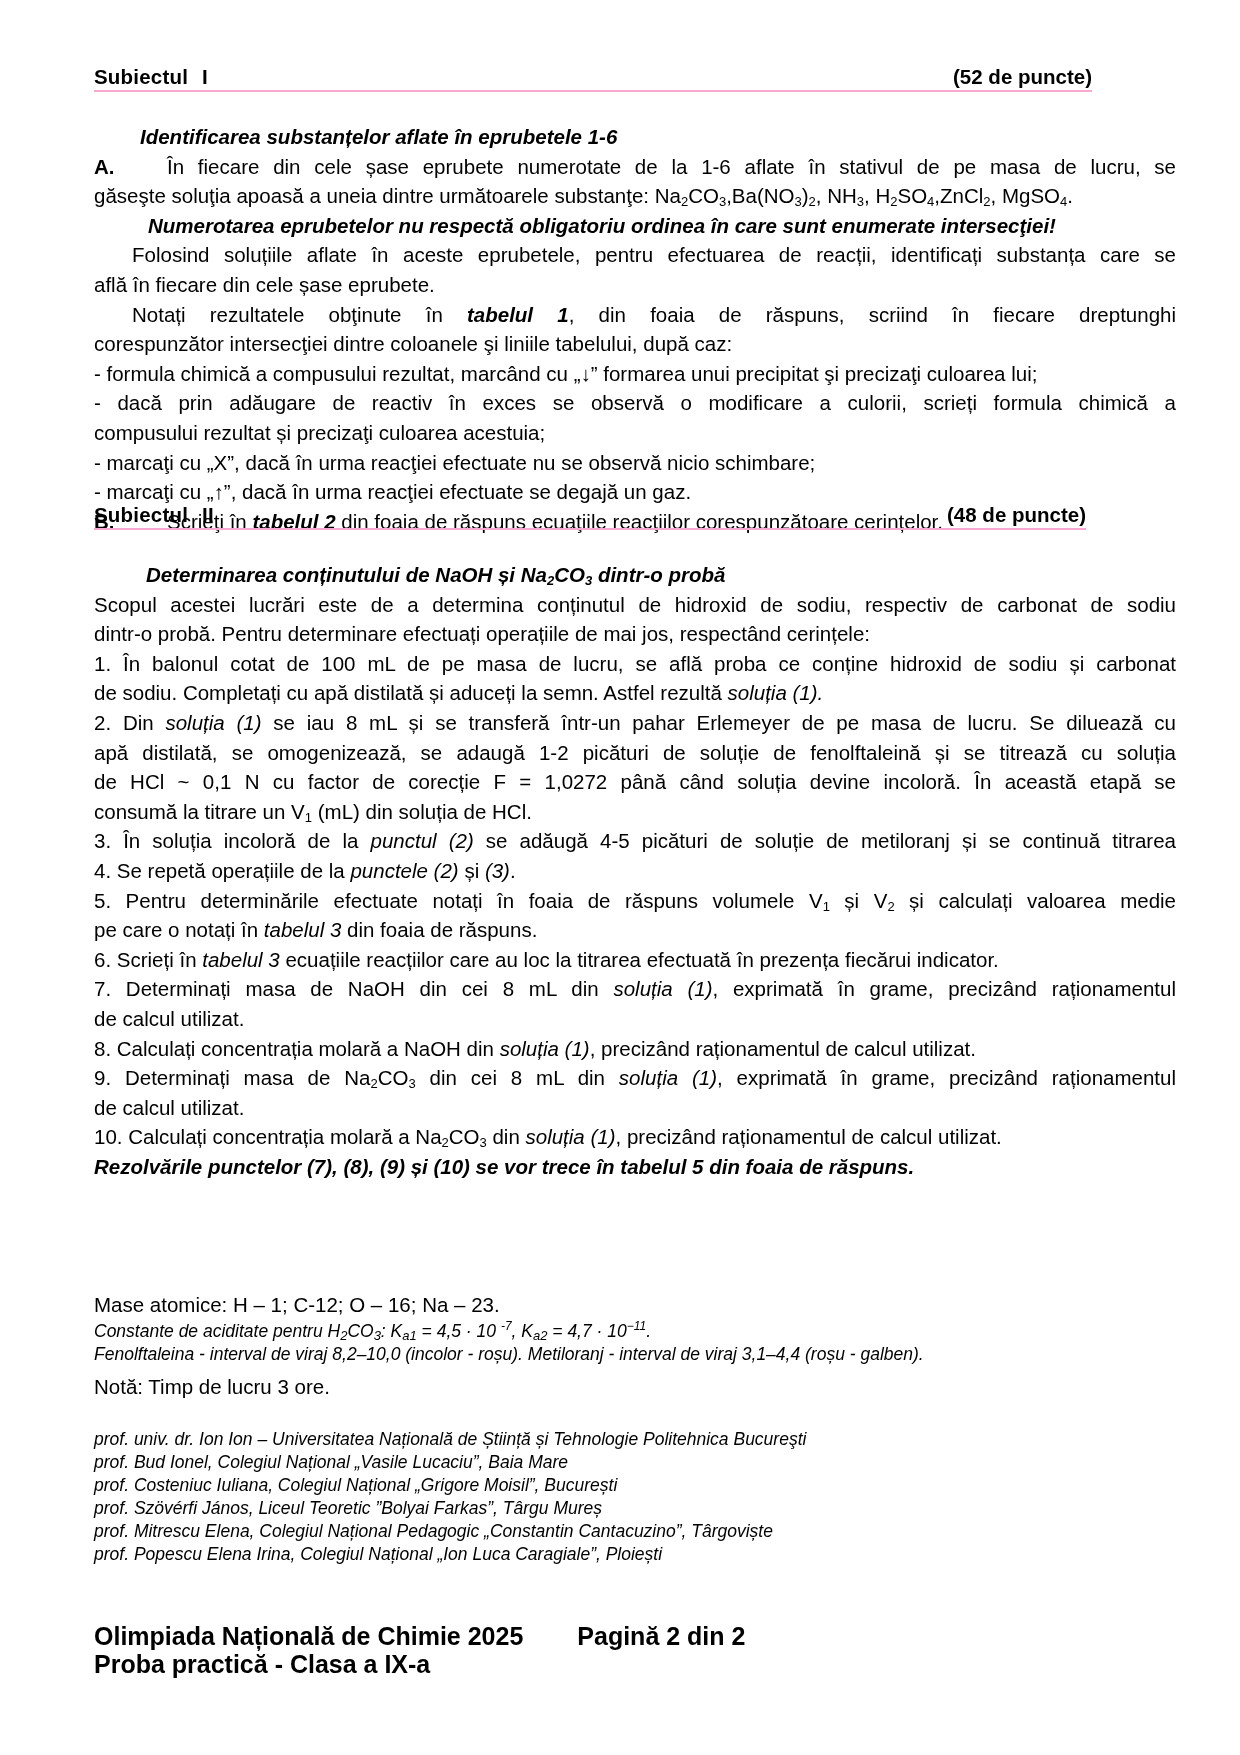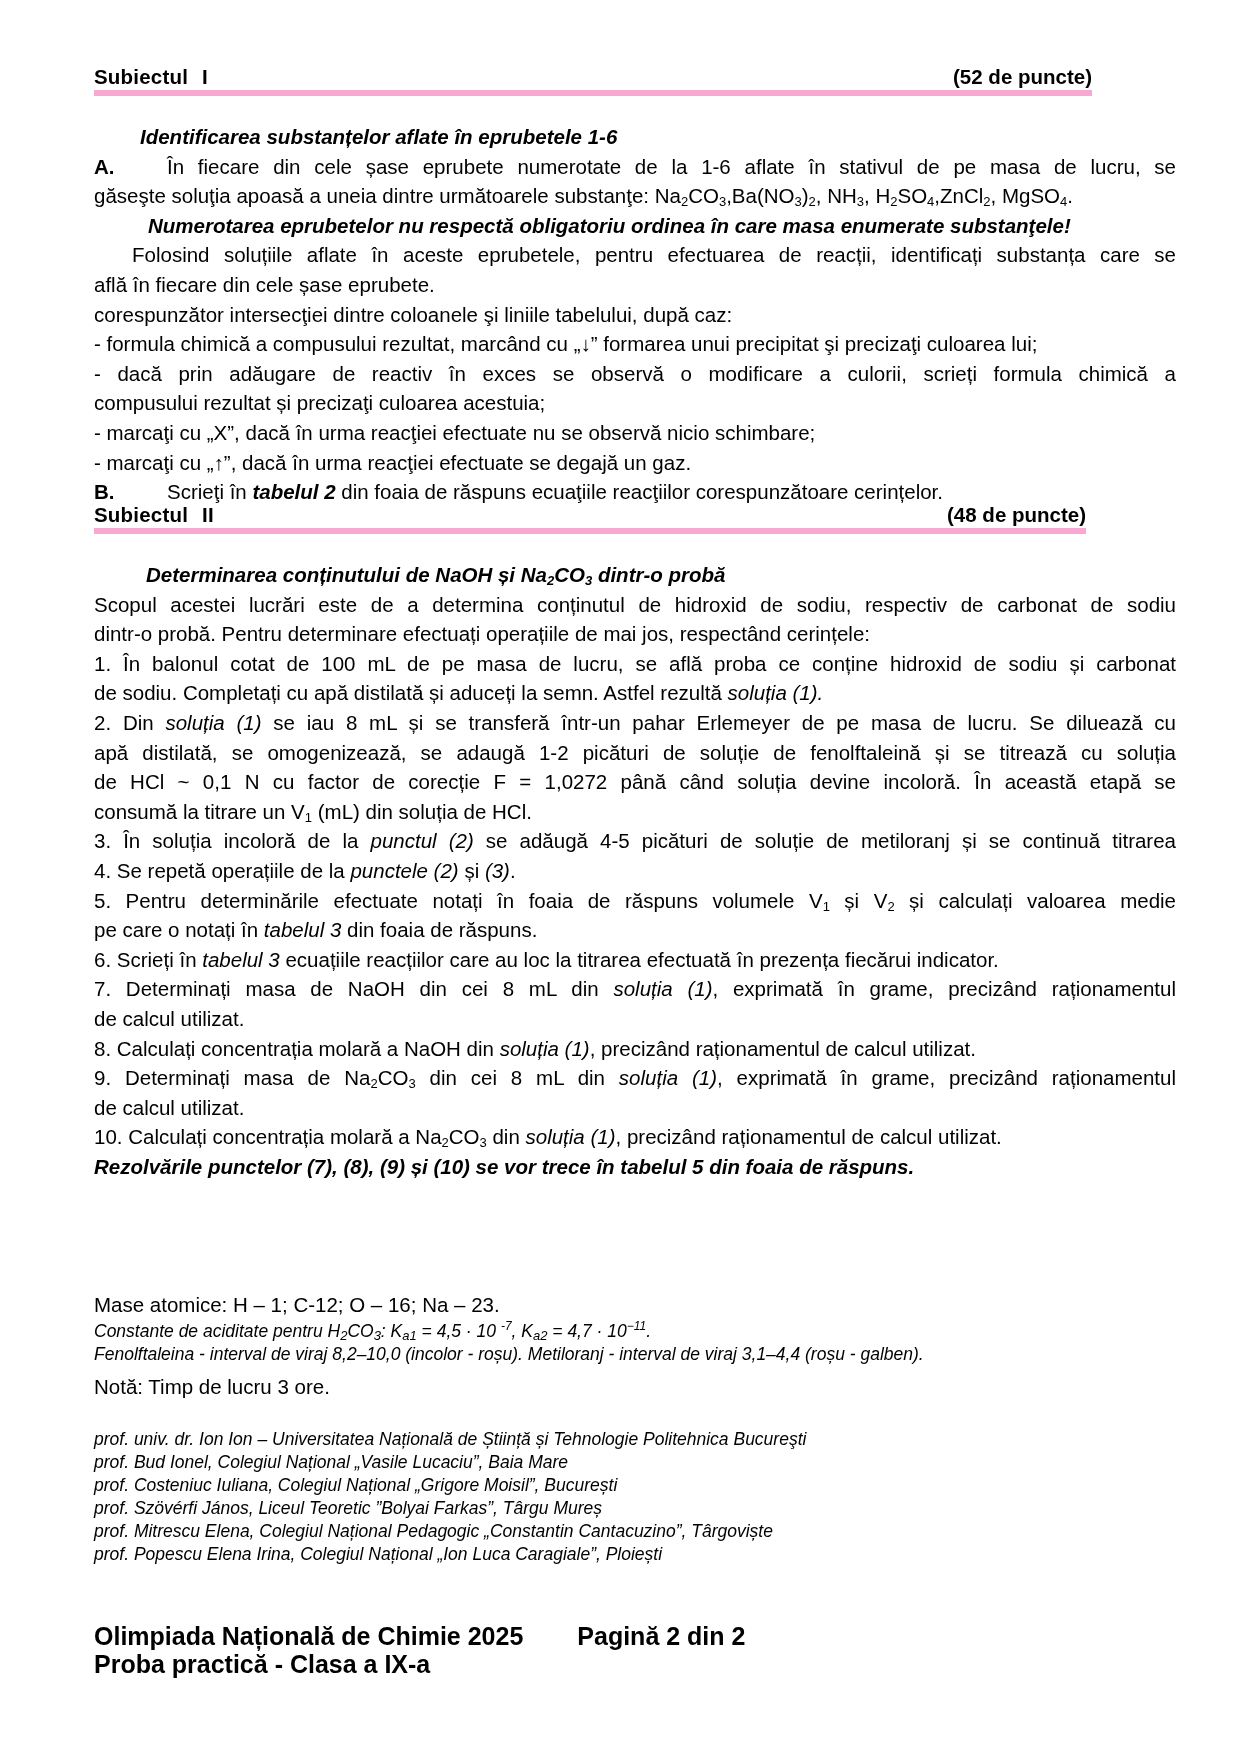--- a/index.html
+++ b/index.html
@@ -4,21 +4,21 @@
   <style>
     html, body { margin: 0; padding: 0; background: #ffffff; }
     body {
       width: 1240px; height: 1755px; position: relative; overflow: hidden;
       font-family: "Liberation Sans", sans-serif; color: #000;
       font-size: 20.5px; line-height: 29.6px;
     }
     .page { position: absolute; left: 94px; top: 0; width: 1082px; }
     .hdr {
       position: absolute; left: 0; font-weight: bold; font-size: 20.5px;
-      border-bottom: 6px solid #f9a8d4; height: 26px; line-height: 26px;
+      border-bottom: 2px solid #f9a8d4; height: 26px; line-height: 26px;
       display: flex; justify-content: space-between;
     }
     .hdr .title { letter-spacing: 0.2px; }
     .hdr .title .gap { display: inline-block; width: 14px; }
     .blk { position: absolute; left: 0; width: 1082px; text-align: justify; }
     .line { display: block; white-space: nowrap; }
     .jline { display: block; text-align: justify; text-align-last: justify; white-space: normal; }
     .bi { font-weight: bold; font-style: italic; }
     .b { font-weight: normal; }
     .i { font-style: italic; }
@@ -38,23 +38,24 @@
 
   <div class="hdr" style="top:64px; width:998px;">
     <span class="title"><span>Subiectul</span><span class="gap"></span><span>I</span></span>
     <span>(52 de puncte)</span>
   </div>
 
   <div class="blk" style="top:122px;">
     <span class="line bi ind1">Identificarea substanțelor aflate în eprubetele 1-6</span>
     <span class="jline"><span class="lbl">A.</span><span>În fiecare din cele șase eprubete numerotate de la 1-6 aflate în stativul de pe masa de lucru, se</span></span>
     <span class="line"><span>găseşte soluţia apoasă a uneia dintre următoarele substanţe: </span><span>Na<sub>2</sub>CO<sub>3</sub>,Ba(NO<sub>3</sub>)<sub>2</sub>, NH<sub>3</sub>, H<sub>2</sub>SO<sub>4</sub>,ZnCl<sub>2</sub>, MgSO<sub>4</sub>.</span></span>
-    <span class="line bi ind3">Numerotarea eprubetelor nu respectă obligatoriu ordinea în care masa enumerate substanţele!</span>
+    <span class="line bi ind3">Numerotarea eprubetelor nu respectă obligatoriu ordinea în care sunt enumerate intersecţiei!</span>
     <span class="jline ind2">Folosind soluțiile aflate în aceste eprubetele, pentru efectuarea de reacții, identificați substanța care se</span>
     <span class="line">află în fiecare din cele șase eprubete.</span>
+    <span class="jline ind2"><span>Notați rezultatele obţinute în </span><span class="bi">tabelul 1</span><span>, din foaia de răspuns, scriind în fiecare dreptunghi</span></span>
     <span class="line">corespunzător intersecţiei dintre coloanele şi liniile tabelului, după caz:</span>
     <span class="line">- formula chimică a compusului rezultat, marcând cu „↓” formarea unui precipitat şi precizaţi culoarea lui;</span>
     <span class="jline">- dacă prin adăugare de reactiv în exces se observă o modificare a culorii, scrieți formula chimică a</span>
     <span class="line">compusului rezultat și precizaţi culoarea acestuia;</span>
     <span class="line">- marcaţi cu „X”, dacă în urma reacţiei efectuate nu se observă nicio schimbare;</span>
     <span class="line">- marcaţi cu „↑”, dacă în urma reacţiei efectuate se degajă un gaz.</span>
     <span class="line"><span class="lbl">B.</span><span>Scrieţi în </span><span class="bi">tabelul 2</span><span> din foaia de răspuns ecuaţiile reacţiilor corespunzătoare cerințelor.</span></span>
   </div>
 
   <div class="hdr" style="top:502px; width:992px;">

